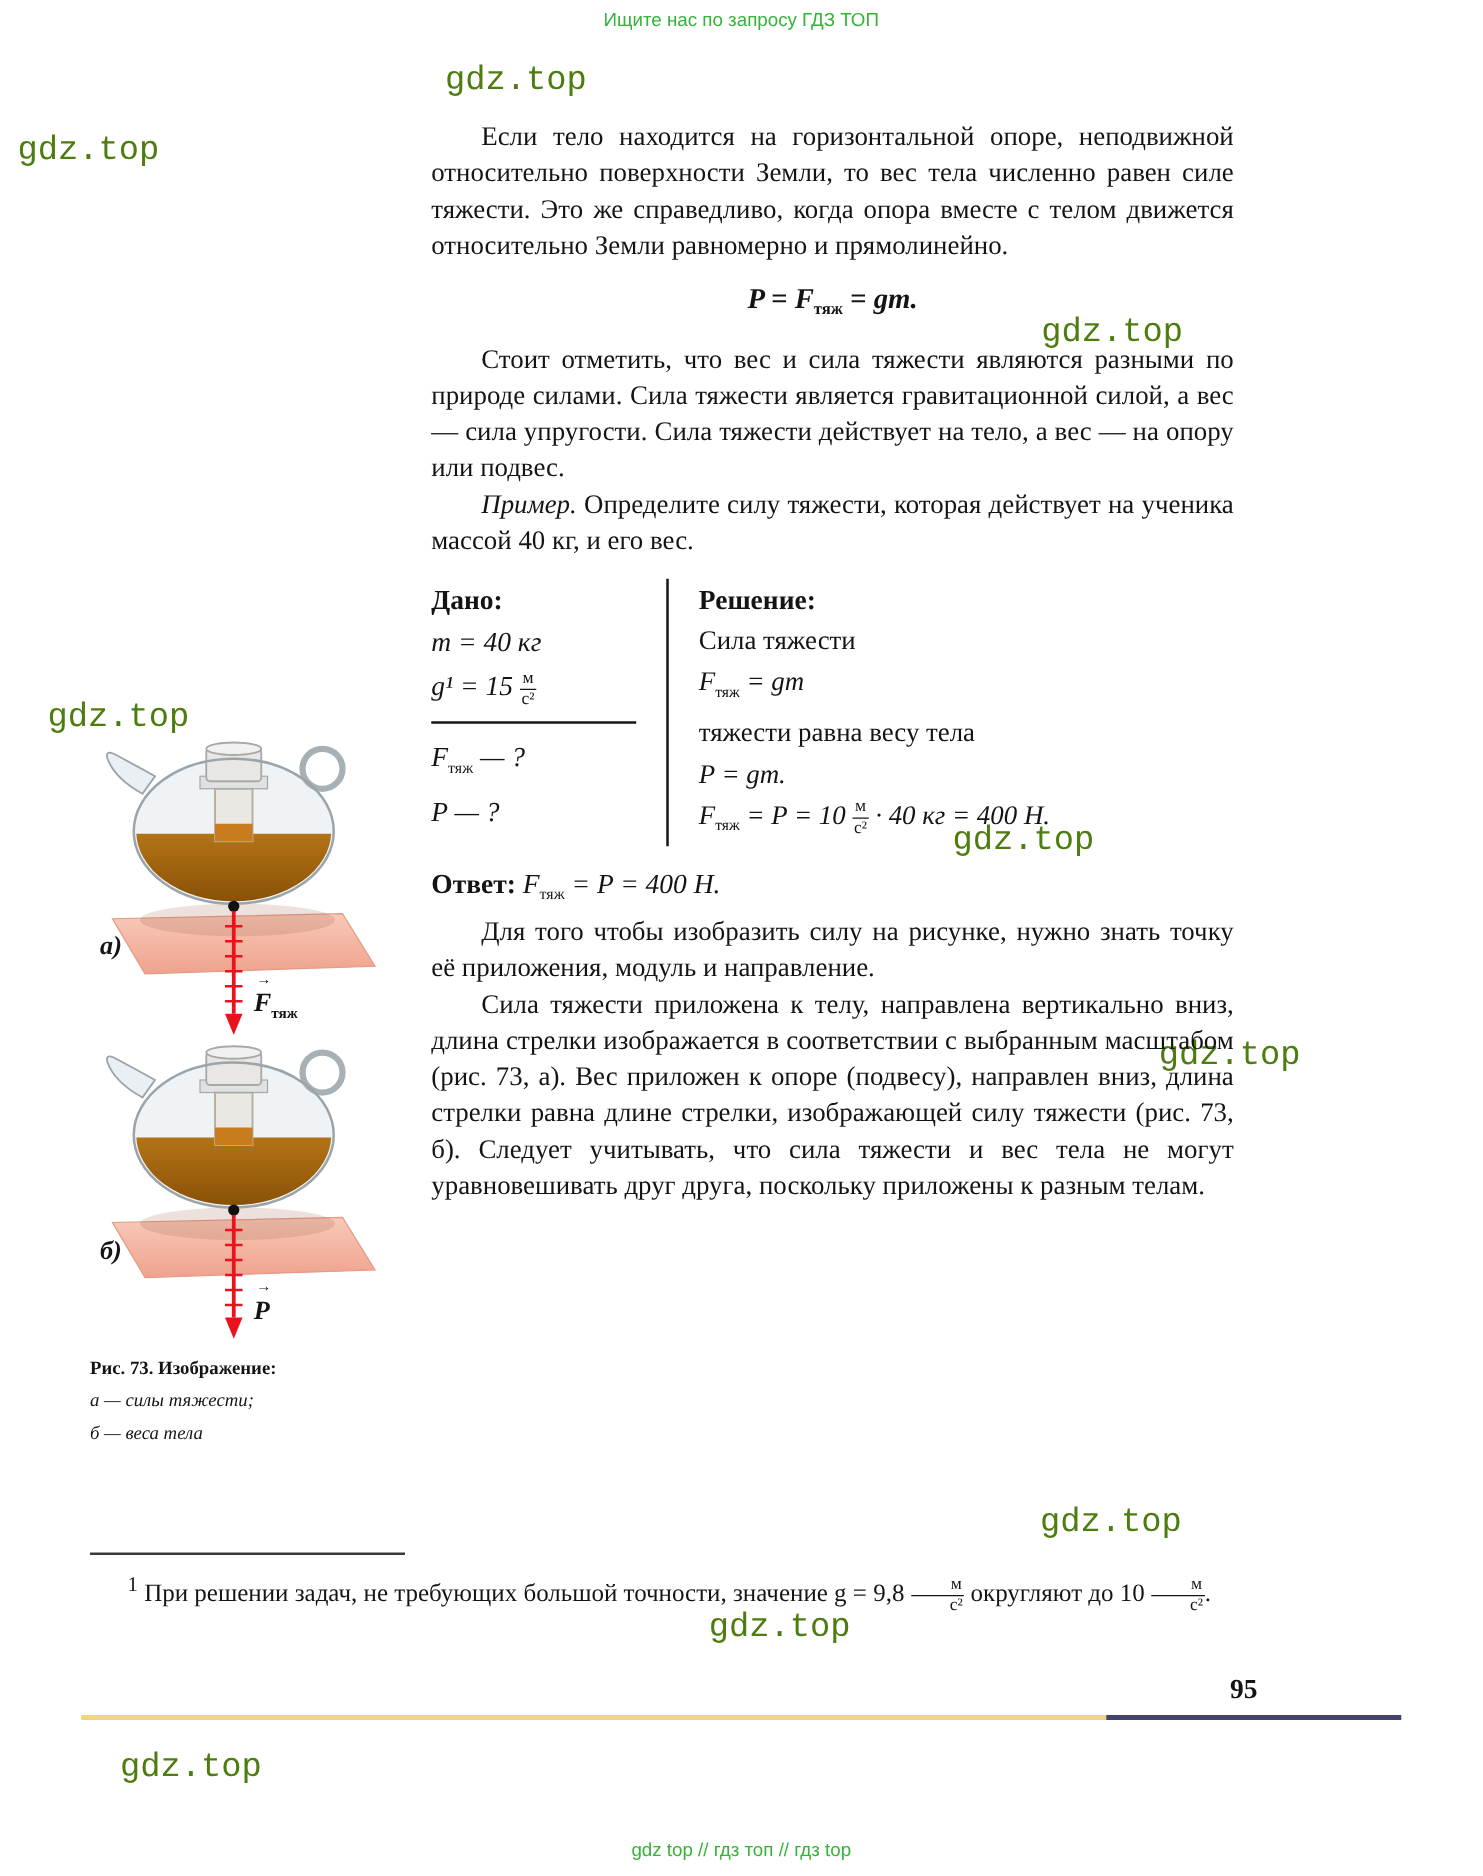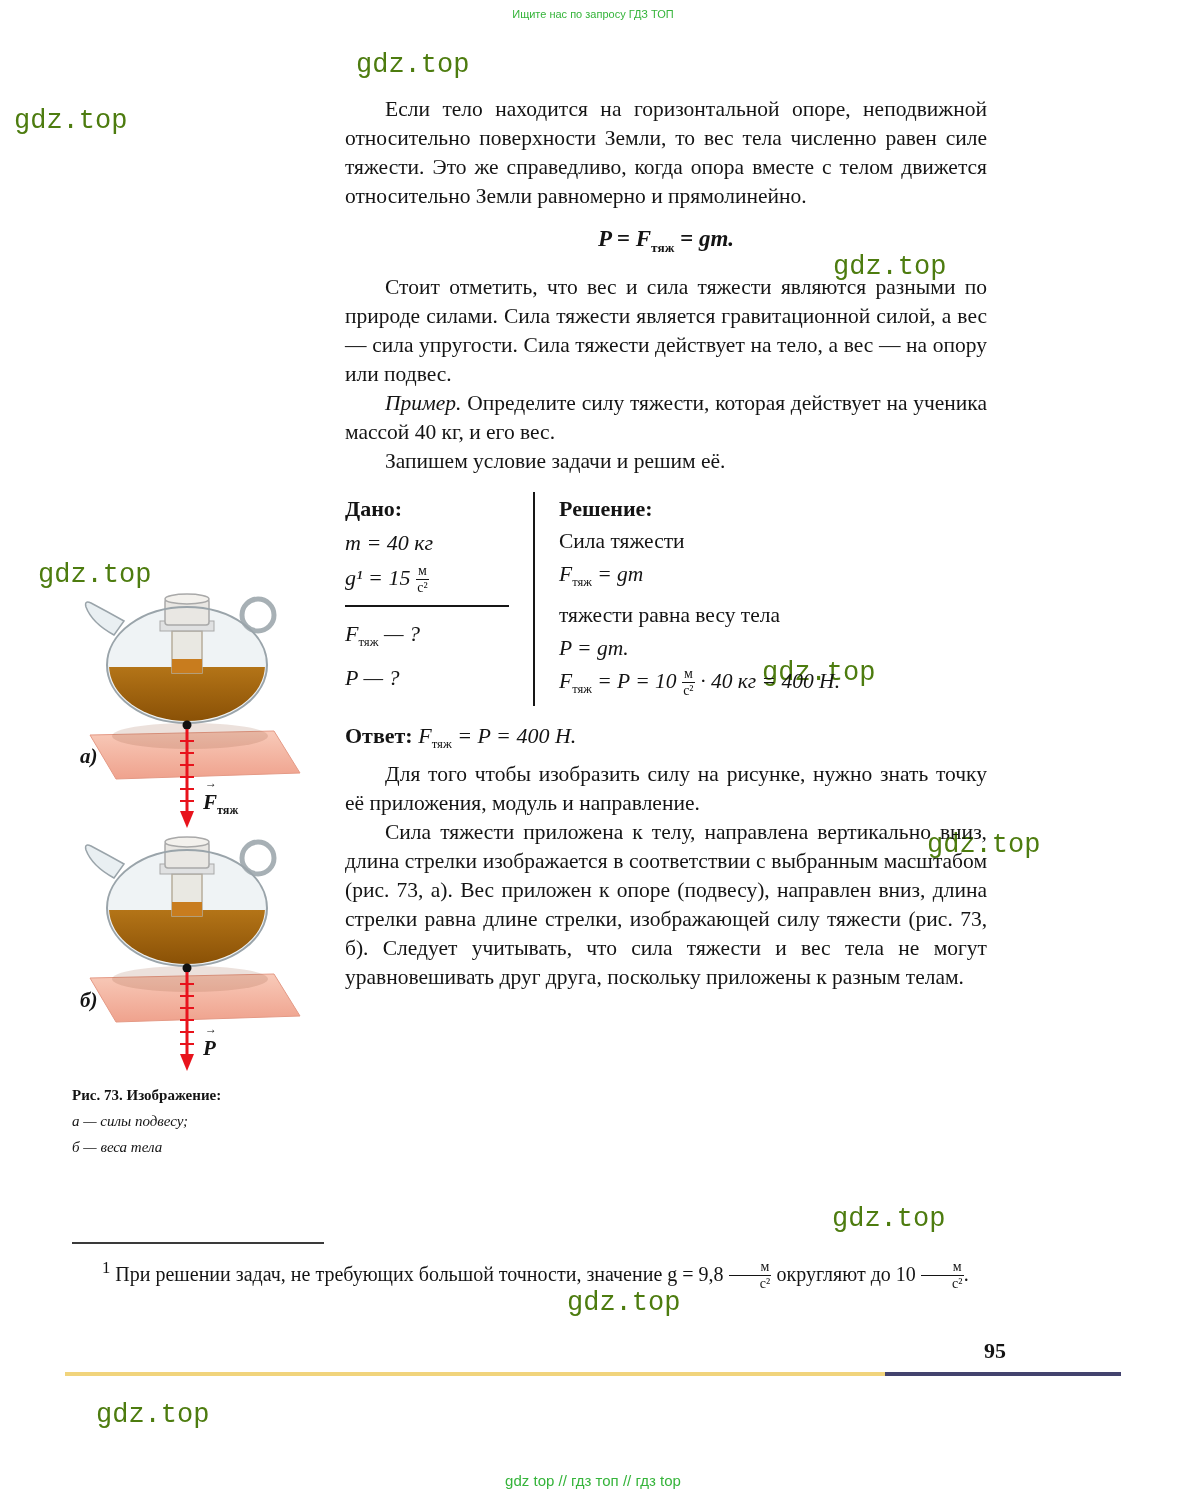--- a/index.html
+++ b/index.html
@@ -1,21 +1,21 @@
 <!DOCTYPE html>
 <html lang="ru"><head>
 <meta charset="utf-8">
 <style>
   html,body{margin:0;padding:0;}
   body{
     width:1186px;height:1501px;position:relative;background:#ffffff;
     font-family:"Liberation Serif",serif;color:#141414;overflow:hidden;
   }
   .green{color:#35b43a;font-family:"Liberation Sans",sans-serif;}
-  .site-header{position:absolute;top:8px;left:0;width:100%;text-align:center;font-size:11px;}
+  .site-header{position:absolute;top:8px;left:0;width:100%;text-align:center;font-size:15px;}
   .site-footer{position:absolute;top:1472px;left:0;width:100%;text-align:center;font-size:15px;}
 
   .wm{position:absolute;font-family:Liberation Mono, monospace;font-size:27px;color:#4d7c0f;}
   .w1{left:356px;top:50px;} .w2{left:14px;top:106px;} .w3{left:833px;top:252px;}
   .w4{left:38px;top:560px;} .w5{left:762px;top:658px;} .w6{left:927px;top:830px;}
   .w7{left:832px;top:1204px;} .w8{left:567px;top:1288px;} .w9{left:96px;top:1400px;}
 
   .main-col{
     position:absolute;left:345px;top:95px;width:642px;
     font-size:21.5px;line-height:29px;text-align:justify;
@@ -126,35 +126,34 @@
   </svg>
 
 <span class="fig-label la">а)</span>
 <span class="fig-label lb">б)</span>
 
 <span class="vec-label lf"><span class="vec"><span class="va">→</span><span>F</span></span><sub>тяж</sub></span>
 <span class="vec-label lp"><span class="vec"><span class="va">→</span><span>P</span></span></span>
 
 <div class="fig-caption">
   <div class="c1">Рис. 73. Изображение:</div>
-  <div class="ci">а — силы подвесу;</div>
+  <div class="ci">а — силы тяжести;</div>
   <div class="ci">б — веса тела</div>
 </div>
 
 <div class="main-col">
   <p>Если тело находится на горизонтальной опоре, неподвижной относительно поверхности Земли, то вес тела численно равен силе тяжести. Это же справедливо, когда опора вместе с телом движется относительно Земли равномерно и прямолинейно.</p>
 
   <div class="formula">
     <span>P = F</span><sub>тяж</sub><span> = gm.</span>
   </div>
 
   <p>Стоит отметить, что вес и сила тяжести являются разными по природе силами. Сила тяжести является гравитационной силой, а вес — сила упругости. Сила тяжести действует на тело, а вес — на опору или подвес.</p>
 
   <p class="mt22"><i>Пример.</i><span> Определите силу тяжести, которая действует на ученика массой 40 кг, и его вес.</span></p>
-  <p>Запишем условие задачи и решим её.</p>
 
   <div class="given-wrap">
     <div class="given-left">
       <div class="hd">Дано:</div>
       <div class="gl">m = 40 кг</div>
       <div class="gl"><span>g¹ = 15 </span><span class="frac"><span class="fn">м</span><span class="fd">с²</span></span></div>
       <div class="hr-given"></div>
       <div class="gl"><span>F</span><sub>тяж</sub><span> — ?</span></div>
       <div class="gl">P — ?</div>
     </div>

